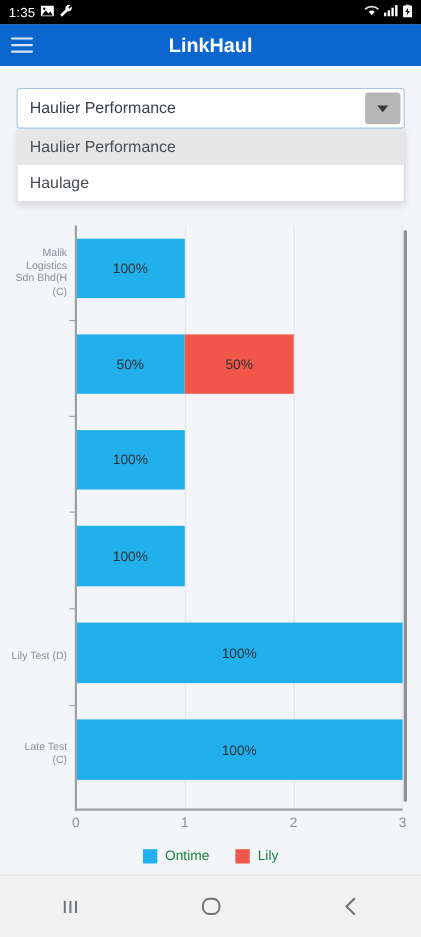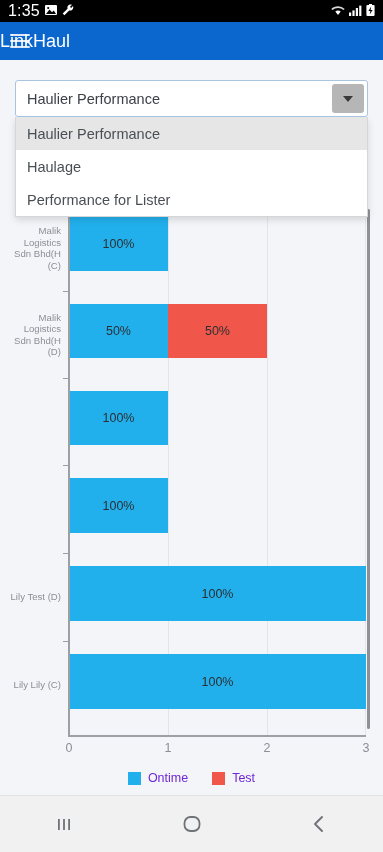--- a/index.html
+++ b/index.html
@@ -12,35 +12,35 @@
   }
 
   
   .statusbar{
     height:22px; background:#000; color:#fff;
     display:flex; align-items:center; justify-content:space-between;
     padding:0 8px; font-size:11.5px; position:relative; z-index:40;
   }
   .sb-left{ display:flex; align-items:center; gap:5px; }
   .sb-right{ display:flex; align-items:center; gap:4px; }
-  .sb-time{ font-size:16px; letter-spacing:.2px;text-align:center; }
+  .sb-time{ font-size:12px; letter-spacing:.2px;text-align:center; }
 
   
   .appbar{
     height:38px; background:#0b66ce;
     display:flex; align-items:center; position:relative; z-index:30;
   }
   .hamburger{
     width:40px; display:flex; flex-direction:column; justify-content:center;
     align-items:center; gap:3.5px; height:100%; cursor:pointer;
   }
   .hamburger span{ display:block; width:20px; height:2.6px; background:#dbe7f5; border-radius:1px; }
   .appbar-title{
-    position:absolute; left:0; right:0; text-align:left;
-    color:#fff; font-size:18px; font-weight:400; pointer-events:none;
+    position:absolute; left:0; right:0; text-align:center;
+    color:#fff; font-size:18px; font-weight:700; pointer-events:none;
   }
 
   
   .content{ position:absolute; top:60px; left:0; right:0; bottom:57px; background:#f4f5f9; }
 
   
   .select-wrap{ position:absolute; top:20px; left:15px; right:15px; z-index:20; }
   .select-box{
     height:37px; background:#fff; border:1px solid #a9c4de;
     border-radius:3px; display:flex; align-items:center;
@@ -87,21 +87,21 @@
 
   .xlabels{ position:absolute; left:69px; right:17px; bottom:38px; height:16px; }
   .xlab{ position:absolute; transform:translateX(-50%); font-size:12.5px; color:#8a8f96; top:0; }
 
   .legend{
     position:absolute; left:0; right:0; bottom:10px;
     display:flex; justify-content:center; align-items:center; gap:24px;
   }
   .leg{ display:flex; align-items:center; gap:7px; }
   .leg-sw{ width:13px; height:13px; }
-  .leg-tx{ font-size:12.5px; color:#6d28d9; }
+  .leg-tx{ font-size:12.5px; color:#15803d; }
 
   .vscroll{
     position:absolute; right:13px; top:0; width:2.6px;
     background:#8d9197; border-radius:2px;
   }
 
   
   .navbar{
     position:absolute; bottom:0; left:0; right:0; height:57px;
     background:#f1f1f1; border-top:1px solid #e3e3e3;
@@ -174,21 +174,20 @@
 
       <div class="row" style="top:0px;height:86px">
         <div class="cat-lbl">Malik Logistics Sdn Bhd(H (C)</div>
         <div class="ytick" style="top:86px"></div>
         <div class="bar" style="left:0;width:33.333%;background:#22b0ec;top:12px;bottom:20px">
           <span class="bar-lbl">100%</span>
         </div>
       </div>
 
       <div class="row" style="top:86px;height:87px">
-        <div class="cat-lbl">Malik Logistics Sdn Bhd(H (D)</div>
         <div class="ytick" style="top:87px"></div>
         <div class="bar" style="left:0;width:33.333%;background:#22b0ec;top:13px;bottom:20px">
           <span class="bar-lbl">50%</span>
         </div>
         <div class="bar" style="left:33.333%;width:33.333%;background:#f0574a;top:13px;bottom:20px">
           <span class="bar-lbl">50%</span>
         </div>
       </div>
 
       <div class="row" style="top:173px;height:87px">
@@ -207,21 +206,21 @@
 
       <div class="row" style="top:348px;height:88px">
         <div class="cat-lbl">Lily Test (D)</div>
         <div class="ytick" style="top:88px"></div>
         <div class="bar" style="left:0;width:100%;background:#22b0ec;top:13px;bottom:20px">
           <span class="bar-lbl">100%</span>
         </div>
       </div>
 
       <div class="row" style="top:436px;height:88px">
-        <div class="cat-lbl">Lily Lily (C)</div>
+        <div class="cat-lbl">Late Test (C)</div>
         <div class="bar" style="left:0;width:100%;background:#22b0ec;top:13px;bottom:20px">
           <span class="bar-lbl">100%</span>
         </div>
       </div>
     </div>
 
     <div class="axis-y"></div>
     <div class="axis-x"></div>
 
     <div class="xlabels">
@@ -231,43 +230,40 @@
       <span class="xlab" style="left:100%">3</span>
     </div>
 
     <div class="legend">
       <div class="leg">
         <span class="leg-sw" style="background:#22b0ec"></span>
         <span class="leg-tx">Ontime</span>
       </div>
       <div class="leg">
         <span class="leg-sw" style="background:#f0574a"></span>
-        <span class="leg-tx">Test</span>
+        <span class="leg-tx">Lily</span>
       </div>
     </div>
 
     <div class="vscroll" style="top:4px;height:520px"></div>
   </div>
 
   <div class="select-wrap">
     <div class="select-box">
       <span class="select-value">Haulier Performance</span>
       <span class="select-caret">
         <span class="caret-tri"></span>
       </span>
     </div>
     <div class="options">
       <div class="option sel">
         <span>Haulier Performance</span>
       </div>
       <div class="option">
         <span>Haulage</span>
-      </div>
-      <div class="option">
-        <span>Performance for Lister</span>
       </div>
     </div>
   </div>
 
 </div>
 
 <div class="navbar">
   <div class="navbtn">
     <svg width="22" height="22" viewBox="0 0 22 22">
       <rect x="5" y="6" width="1.8" height="11" fill="#6e7378"></rect>

